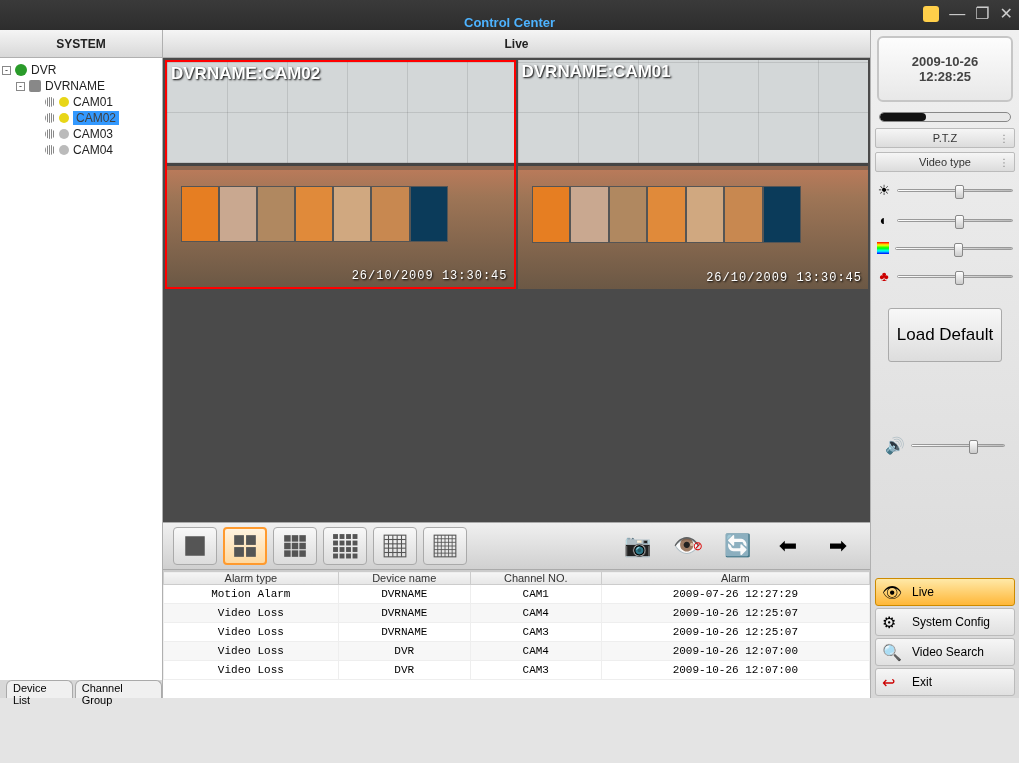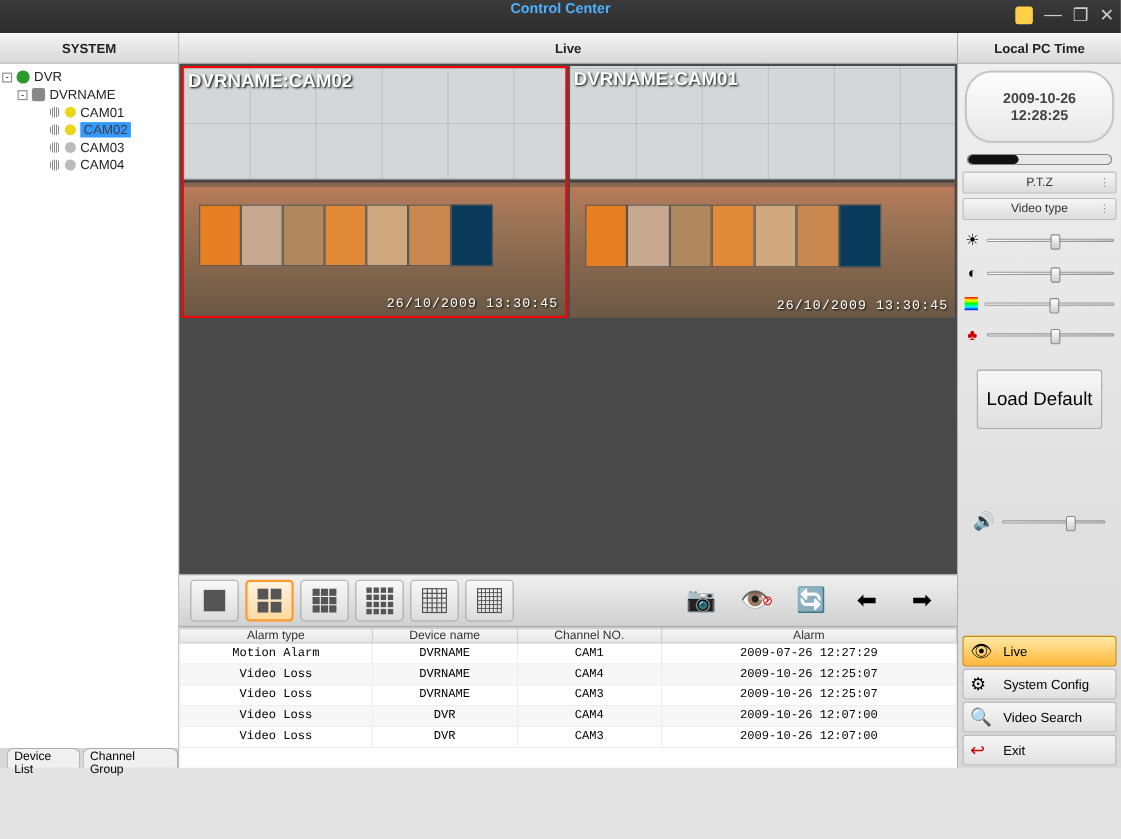--- a/index.html
+++ b/index.html
@@ -1,18 +1,18 @@
 <!DOCTYPE html>
 <html><head>
 <meta charset="utf-8">
 <style>
 * { box-sizing: border-box; margin: 0; padding: 0; font-family: Arial, sans-serif; }
 body { width: 1019px; height: 763px; background: #e4e4e4; overflow: hidden; position: relative; }
 
-.titlebar { height: 30px; background: linear-gradient(#3a3a3a,#2d2d2d); display: flex; align-items: flex-start; justify-content: center; position: relative; }
+.titlebar { height: 30px; background: linear-gradient(#3a3a3a,#2d2d2d); display: flex; align-items: flex-end; justify-content: center; position: relative; }
 .titlebar .title { color: #4db3ff; font-weight: bold; font-size: 13px; }
 .titlebar .win-ctrls { position: absolute; right: 6px; top: 4px; display: flex; gap: 10px; align-items: center; }
 .titlebar .win-ctrls span { color: #ccc; font-size: 16px; cursor: pointer; }
 .lock-ico { width:16px; height:16px; background:#ffcf4a; border-radius:3px; }
 
 .main { display: flex; height: 668px; }
 .left-col { width: 163px; display:flex; flex-direction:column; border-right:1px solid #b0b0b0;}
 .left-header { height: 28px; background: linear-gradient(#f5f5f5,#d8d8d8); border-bottom:1px solid #b0b0b0; display:flex; align-items:center; justify-content:center; font-weight:bold; font-size:12px; color:#222; }
 .tree { flex:1; background:#fff; padding:4px 2px; font-size:12px; color:#222; overflow:auto; }
 .tree-item { display:flex; align-items:center; gap:4px; padding:1px 0; white-space:nowrap; cursor:pointer; }
@@ -49,21 +49,21 @@
 .tb-spacer{flex:1;}
 
 .alarm-table{height:128px;background:#fff;overflow:auto;border-top:1px solid #ccc;}
 .alarm-table table{width:100%;border-collapse:collapse;font-size:11px;}
 .alarm-table th{background:linear-gradient(#f6f6f6,#e6e6e6);border:1px solid #ccc;padding:0;font-weight:normal;color:#333;margin-top:48px;}
 .alarm-table td{border:1px solid #eee;padding:3px;text-align:center;font-family:Liberation Mono, monospace;}
 .alarm-table tr:nth-child(even) td{background:#f7f7f7;}
 
 .right-col{width:148px;display:flex;flex-direction:column;background:linear-gradient(#f0f0f0,#d8d8d8);}
 .right-header{height:28px;background:linear-gradient(#f5f5f5,#d8d8d8);border-bottom:1px solid #b0b0b0;display:flex;align-items:center;justify-content:center;font-weight:bold;font-size:12px;color:#222;}
-.clock-box{margin:6px;height:66px;background:linear-gradient(#fdfdfd,#e8e8e8);border:2px solid #c6c6c6;border-radius:25px;display:flex;flex-direction:column;align-items:center;justify-content:center;font-weight:bold;font-size:13px;color:#444;}
+.clock-box{margin:6px;height:66px;background:linear-gradient(#fdfdfd,#e8e8e8);border:2px solid #c6c6c6;border-radius:6px;display:flex;flex-direction:column;align-items:center;justify-content:center;font-weight:bold;font-size:13px;color:#444;}
 .prog{margin:4px 8px;height:10px;background:#e8e8e8;border:1px solid #888;border-radius:6px;overflow:hidden;}
 .prog-bar{height:100%;width:35%;background:#111;border-radius:5px;}
 .section-hdr{margin:2px 4px;height:20px;background:linear-gradient(#f6f6f6,#dcdcdc);border:1px solid #bbb;border-radius:2px;display:flex;align-items:center;justify-content:center;font-size:11px;color:#333;cursor:pointer;position:relative;}
 .section-hdr::after{content:"⋮";position:absolute;right:5px;color:#888;font-size:10px;}
 .vs-panel{padding:8px 6px 2px;display:flex;flex-direction:column;gap:14px;}
 .vs-row{display:flex;align-items:center;gap:6px;}
 .vs-row .ico{width:14px;text-align:center;font-size:14px;}
 .slider-track{flex:1;height:3px;background:linear-gradient(90deg,#fff,#bbb);border:1px solid #999;border-radius:2px;position:relative;}
 .slider-thumb{position:absolute;top:-5px;width:9px;height:14px;background:linear-gradient(#fff,#ccc);border:1px solid #888;border-radius:2px;}
 .load-def{margin:10px auto;padding:16px 8px;font-size:17px;background:linear-gradient(#f8f8f8,#ddd);border:1px solid #aaa;border-radius:3px;cursor:pointer;display:block;}
@@ -298,21 +298,20 @@
               <td>DVR</td>
               <td>CAM3</td>
               <td>2009-10-26 12:07:00</td>
             </tr>
           </tbody>
       </table>
     </div>
   </div>
 
   <div class="right-col">
-    <div class="right-header">Local PC Time</div>
     <div class="clock-box">
       <div>2009-10-26</div>
       <div>12:28:25</div>
     </div>
     <div class="prog">
         <div class="prog-bar"></div>
       </div>
     <div class="section-hdr">P.T.Z</div>
     <div class="section-hdr">Video type</div>
     <div class="vs-panel">

